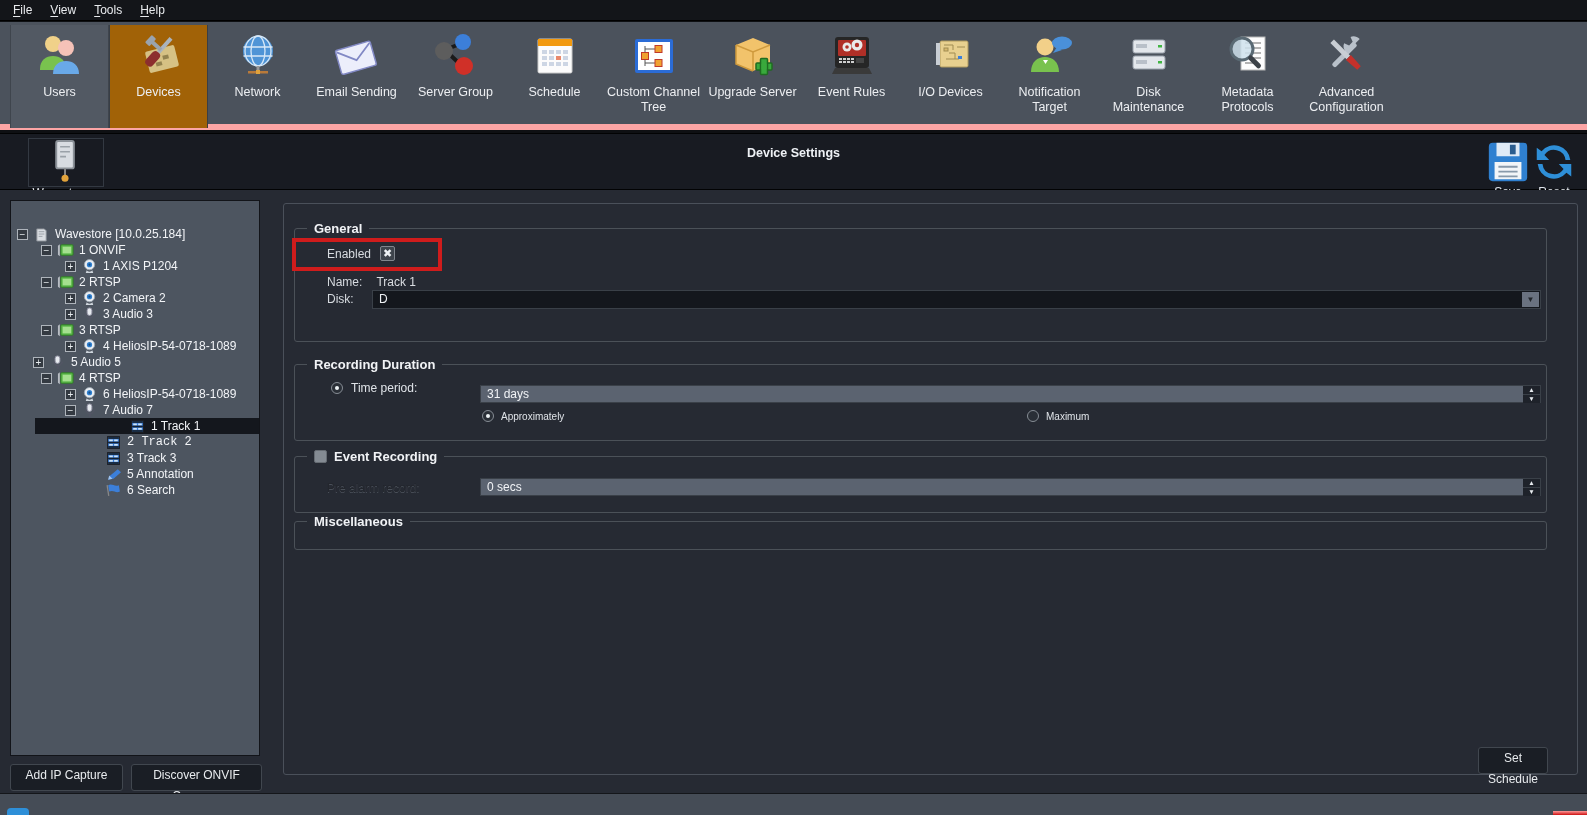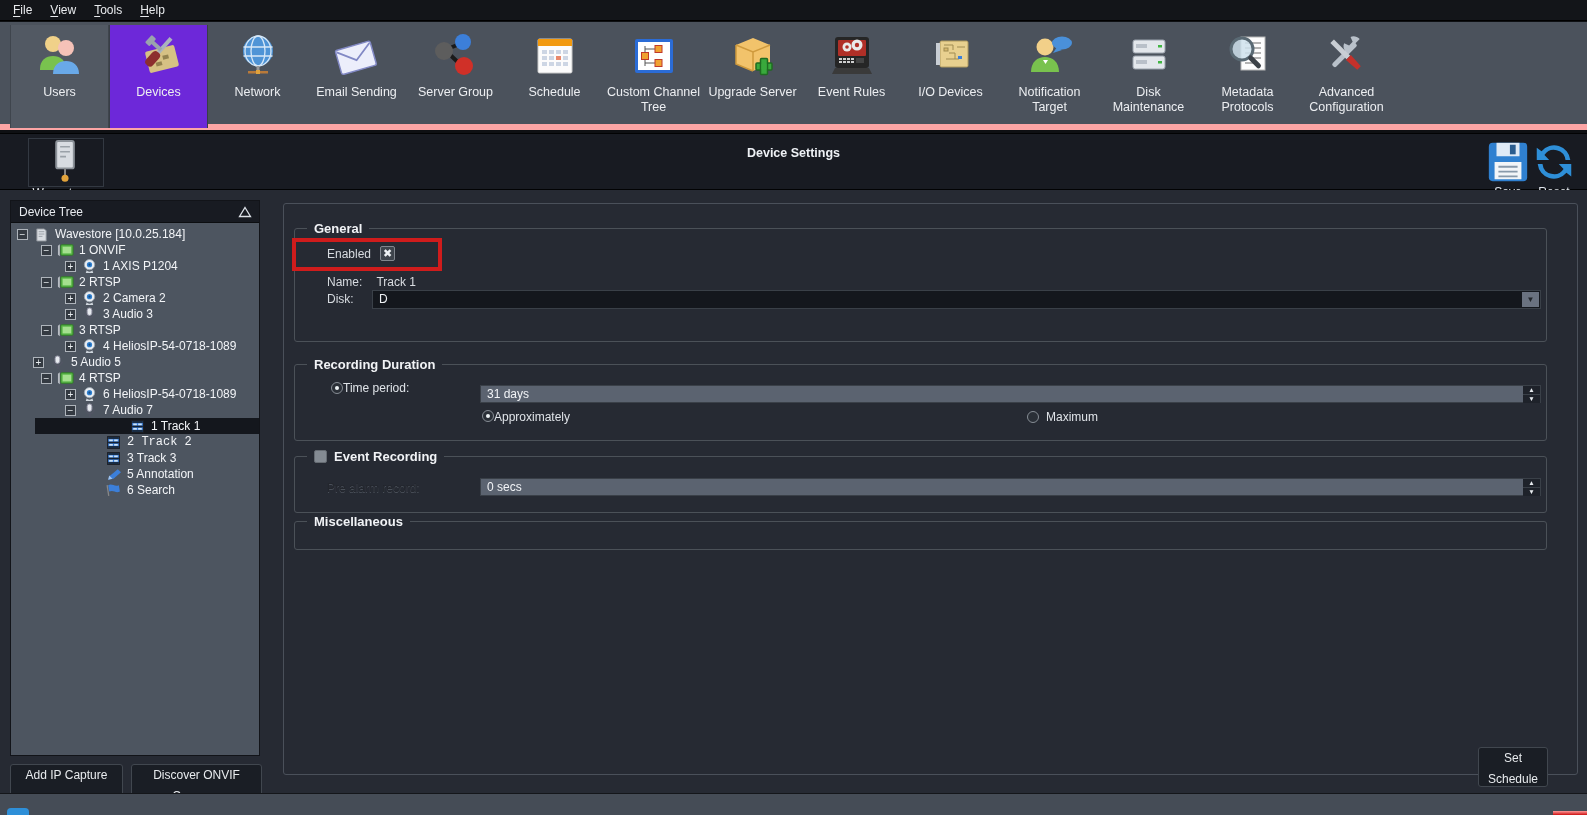--- a/index.html
+++ b/index.html
@@ -8,21 +8,21 @@
 
   
   .menubar { position:absolute; top:0; left:0; right:0; height:21px; background:#131519; display:flex; padding-left:4px; border-bottom:1px solid #000; }
   .menu-item { color:#e8eaed; font-size:12px; padding:0 9px; line-height:20px; cursor:default; }
   .menu-item u { text-underline-offset:2px; }
 
   
   .toolbar { position:absolute; top:22px; left:0; right:0; height:108px; background:#4b525c; border-bottom:6px solid #fca5a5; display:flex; padding-left:10px; }
   .tool-btn { width:99px; height:103px; margin-top:3px; display:flex; flex-direction:column; align-items:center; color:#eceef1; font-size:12.5px; text-align:center; line-height:1.2; cursor:default; }
   .tool-btn .ticon { width:48px; height:48px; margin:7px 0 5px; }
-  .tool-btn.selected { background:#6d28d9; border-left:1px solid #383e46; border-right:1px solid #383e46; }
+  .tool-btn.selected { background:#a16207; border-left:1px solid #383e46; border-right:1px solid #383e46; }
   .tool-btn.subtle { background:#525963; border-left:1px solid #3f454d; border-right:1px solid #3f454d; }
   .ticon svg, .aicon svg, .sicon svg, .tree-icon svg, .collapse svg { width:100%; height:100%; display:block; }
 
   
   .headerbar { position:absolute; top:133px; left:0; right:0; height:57px; background:#181b22; border-top:1px solid #020304; border-bottom:1px solid #020304; }
   .server-btn { position:absolute; left:28px; top:4px; width:76px; height:49px; border:1px solid #333942; color:#dfe3e8; font-size:12px; text-align:center; }
   .server-btn .sicon { width:16px; height:24px; margin:3px auto 1px; }
   .caret { display:inline-block; border:4px solid transparent; border-top-color:#cfd4da; transform:translateY(3px); margin-left:2px; }
   .page-title { position:absolute; top:12px; left:0; right:0; text-align:center; font-weight:bold; font-size:12.5px; color:#eef1f5; }
   .hdr-action { position:absolute; top:5px; width:46px; text-align:center; color:#dde2e8; font-size:12px; cursor:default; }
@@ -39,21 +39,21 @@
   .tree-header .collapse { position:absolute; right:7px; top:5px; width:14px; height:12px; }
   .tree-body { position:absolute; top:23px; left:0; right:0; bottom:0; overflow:hidden; padding-top:2px; }
   .tree-row { height:16px; display:flex; align-items:center; color:#f2f4f7; font-size:12px; white-space:nowrap; cursor:default; }
   .tree-row.selected { background:#14171d; }
   .expander { width:11px; height:11px; border:1px solid #aeb4bb; background:#343a42; color:#e9edf0; font-size:10px; line-height:9px; text-align:center; margin-right:5px; flex:none; }
   .expander.exp-plus::before { content:"+"; }
   .expander.exp-minus::before { content:"\2212"; }
   .expander.exp-none { visibility:hidden; }
   .tree-icon { width:17px; height:15px; margin-right:5px; flex:none; }
 
-  .panel-btn { position:absolute; background:#1a1e25; border:1px solid #41474f; border-radius:3px; color:#e8ebee; font-size:12px; height:40px; line-height:21px; text-align:center; cursor:default; }
+  .panel-btn { position:absolute; background:#1a1e25; border:1px solid #41474f; border-radius:3px; color:#e8ebee; font-size:12px; height:27px; line-height:21px; text-align:center; cursor:default; }
   #btn-addip { left:10px; top:574px; width:113px; }
   #btn-discover { left:131px; top:574px; width:131px; }
 
   
   .main-panel { position:absolute; left:283px; top:13px; width:1295px; height:572px; border:1px solid #4a505a; border-radius:3px; }
   .groupbox { position:absolute; left:10px; width:1253px; border:1px solid #4b5158; border-radius:3px; }
   .gb-title { position:absolute; top:-9px; left:12px; background:#262a33; padding:0 7px; font-weight:bold; font-size:13px; color:#f1f3f6; line-height:17px; display:flex; align-items:center; gap:7px; }
   #gb-general { top:24px; height:114px; }
   #gb-recdur  { top:160px; height:77px; }
   #gb-event   { top:252px; height:57px; }
@@ -68,27 +68,27 @@
   .checkbox.gray { width:13px; height:13px; background:#848b93; border-color:#666c73; }
   .row-name { position:absolute; left:32px; top:43px; }
   .row-name .glabel { display:inline-block; width:45px; }
   .row-disk-label { position:absolute; left:32px; top:63px; }
   .select { position:absolute; left:77px; top:61px; width:1169px; height:19px; background:#14171d; border:1px solid #3a4048; color:#eef1f4; font-size:12px; line-height:17px; padding-left:6px; }
   .dd-btn { position:absolute; right:1px; top:1px; bottom:1px; width:17px; background:#6a7280; color:#22262b; font-size:8px; text-align:center; line-height:15px; }
   .red-overlay { position:absolute; left:8px; top:34px; width:150px; height:33px; border:4px solid #cf1c1c; z-index:5; }
 
   .radio { width:12px; height:12px; border-radius:50%; background:#2a2f37; border:1px solid #868d95; position:relative; flex:none; }
   .radio.on::after { content:""; position:absolute; left:3px; top:3px; right:3px; bottom:3px; border-radius:50%; background:#eef2f5; }
-  .rd-row1 { position:absolute; left:36px; top:16px; display:flex; align-items:center; color:#dfe3e8; font-size:12px; }
+  .rd-row1 { position:absolute; left:36px; top:16px; display:flex; align-items:center; gap:8px; color:#dfe3e8; font-size:12px; }
   .spin { position:absolute; left:185px; width:1061px; height:18px; background:#5b6370; border:1px solid #3a4048; color:#f2f4f7; font-size:12px; line-height:16px; padding-left:6px; }
   #spin-timeperiod { top:20px; }
   #spin-prealarm { top:21px; }
   .spin-btns { position:absolute; right:0; top:0; bottom:0; width:17px; display:flex; flex-direction:column; gap:1px; background:#3a4048; }
   .spin-btns span { flex:1; background:#1e222a; color:#e8ecf0; font-size:6.5px; text-align:center; line-height:8px; }
-  .rd-row2 { position:absolute; left:187px; top:45px; display:flex; gap:0; color:#dfe3e8; font-size:12px; }
+  .rd-row2 { position:absolute; left:187px; top:45px; display:flex; align-items:center; gap:7px; color:#dfe3e8; font-size:10px; }
   .rd-max { position:absolute; left:545px; top:0; display:flex; align-items:center; gap:7px; }
   .pre-label { position:absolute; left:32px; top:24px; color:#23262d; text-shadow:0 1px 0 rgba(170,180,190,0.28); font-size:12px; }
   #btn-setschedule { left:1194px; top:543px; width:70px; position:absolute; }
 
   
   .statusbar { position:absolute; bottom:0; height:22px; left:0; right:0; background:#454c56; border-top:1px solid #14161a; }
   .status-blue { position:absolute; left:7px; bottom:0; width:22px; height:7px; background:#2e8fd8; border-radius:4px 4px 0 0; }
   .status-red { position:absolute; right:0; bottom:0; width:34px; height:4px; background:linear-gradient(#ff9a9a,#cc1111); }
 </style>
 </head>
@@ -354,28 +354,20 @@
           <path d="M20.5 11a8.5 8.5 0 00-15-4.6L3 4.5V11h6.5L7 8.4A6 6 0 0118 11z" fill="#2e8fd8"></path>
           <path d="M3.5 13a8.5 8.5 0 0015 4.6L21 19.5V13h-6.5l2.5 2.6A6 6 0 016 13z" fill="#2e8fd8"></path>
         </svg></span>
     <span>Reset</span>
   </div>
 </div>
 
 <div class="content">
 
   <div class="tree-panel">
-    <div class="tree-header">
-      <span>Device Tree</span>
-      <span class="collapse">
-          <svg viewBox="0 0 14 12">
-            <path d="M7 1.5L12.5 10.5H1.5Z" fill="none" stroke="#dde2e8" stroke-width="1.3"></path>
-          </svg>
-        </span>
-    </div>
     <div class="tree-body">
 
     <div class="tree-row" style="padding-left: 6px;">
           <span class="expander exp-minus"></span>
           <span class="tree-icon">
             <svg viewBox="0 0 16 16">
               <path d="M3 2h8l2 2v11H3z" fill="#d9dde2" stroke="#878d94"></path>
               <path d="M5 5h6M5 7.5h6M5 10h4" stroke="#9aa1a8" stroke-width="1" fill="none"></path>
             </svg>
           </span>

